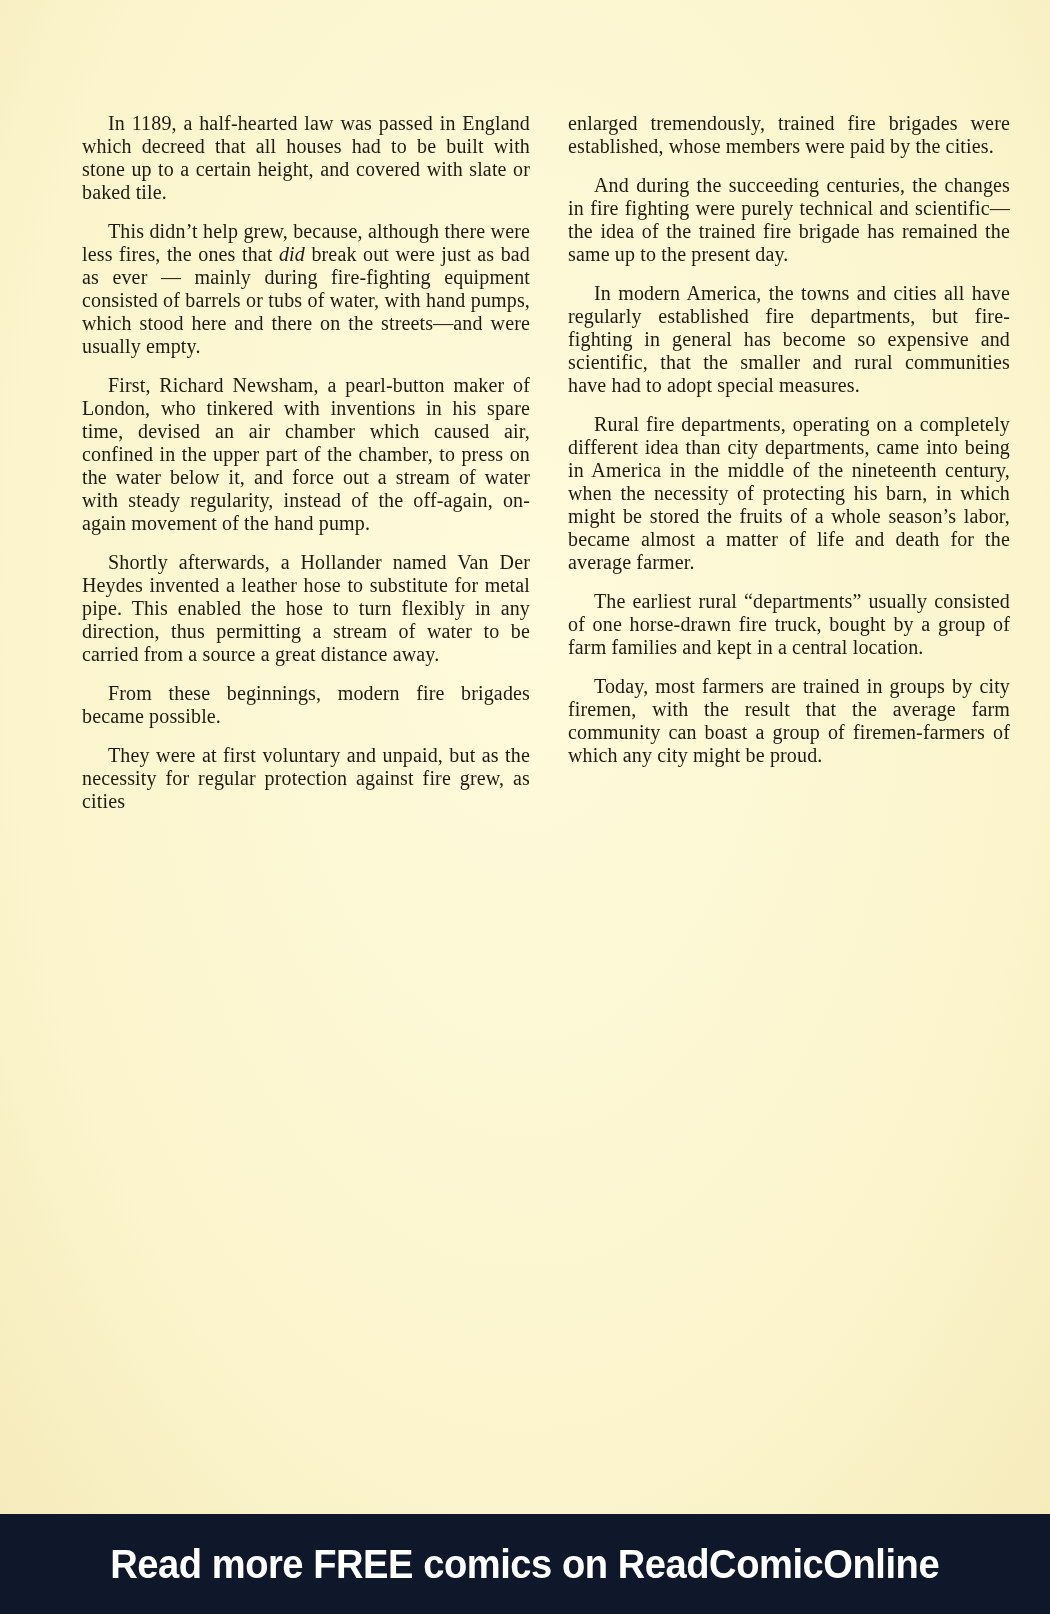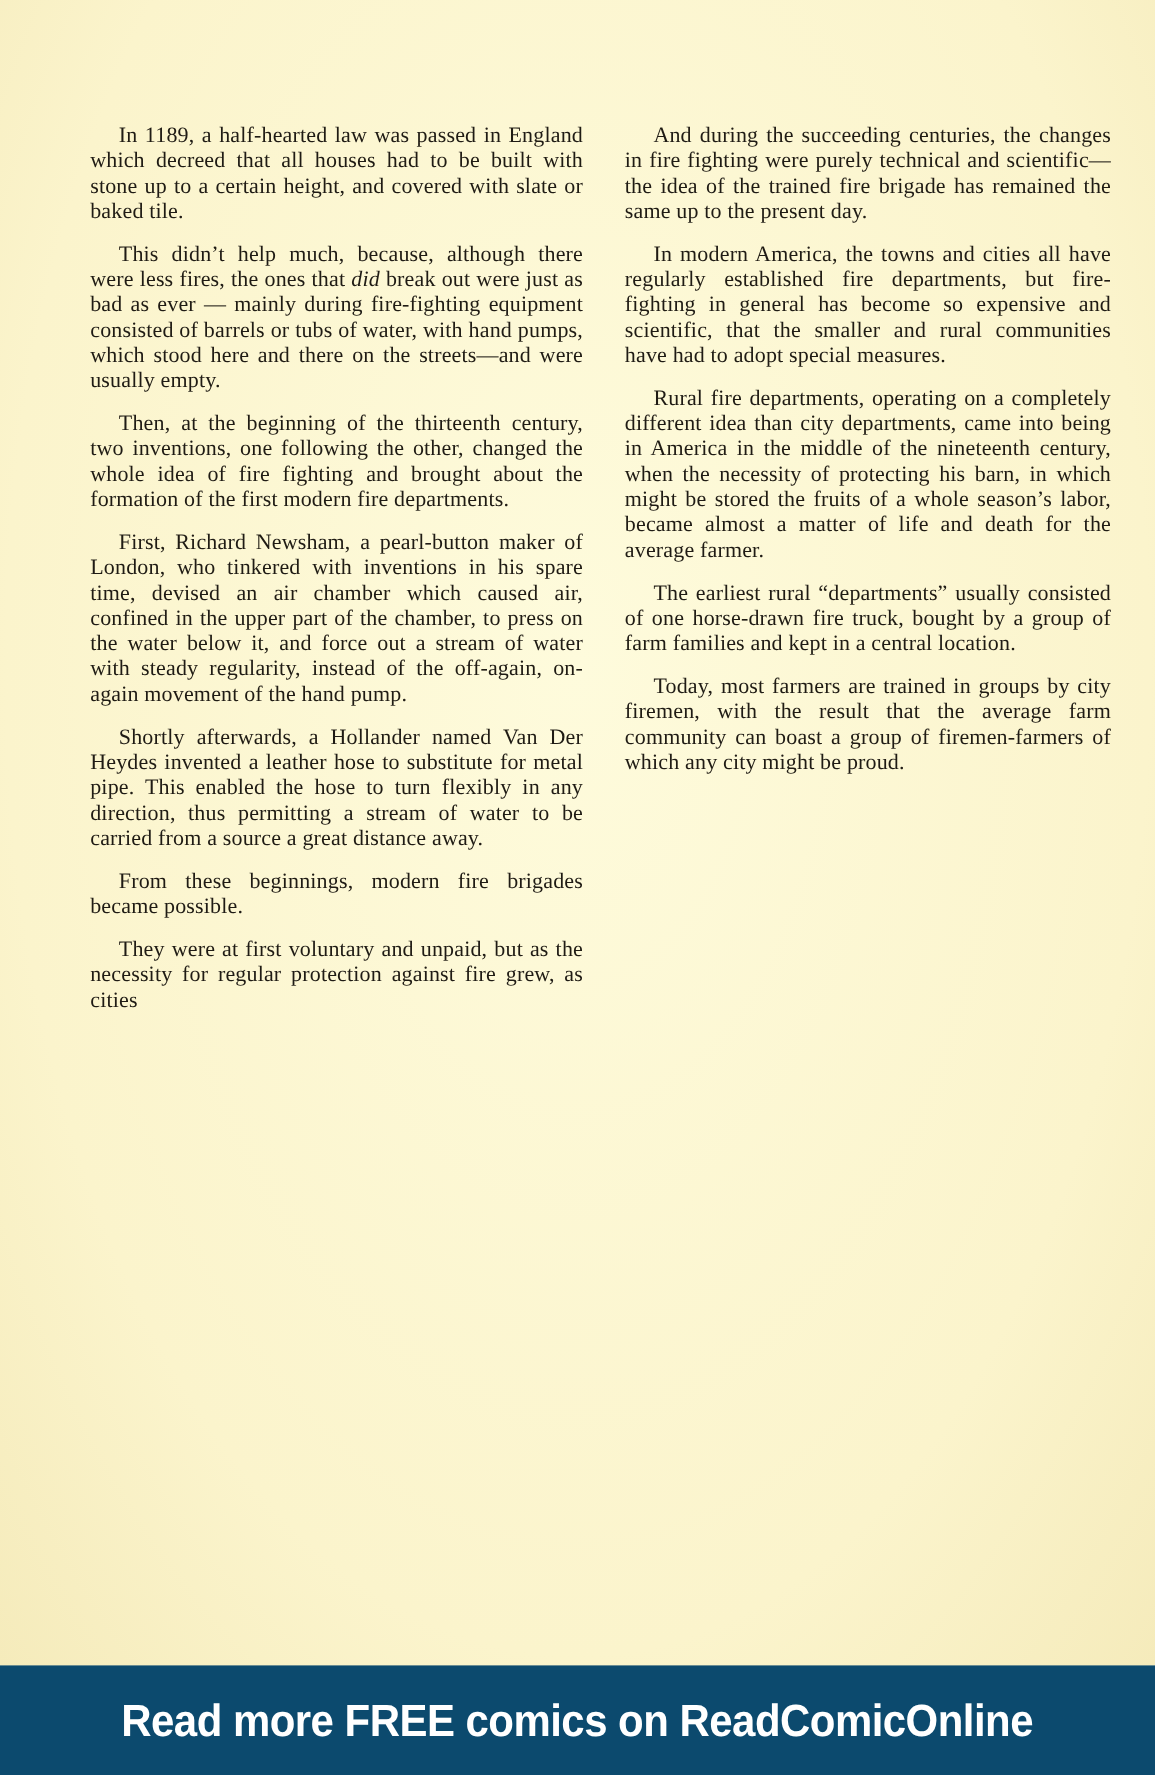--- a/index.html
+++ b/index.html
@@ -24,46 +24,46 @@
     .col.right { left: 568px; width: 442px; }
     .col p {
       margin: 0 0 16px 0;
       text-indent: 26px;
       hyphens: none;
     }
     .col p.cont { text-indent: 0; }
     .col p .it { font-style: italic; }
     .banner {
       position: absolute; left: 0; top: 1514px; width: 1050px; height: 100px;
-      background: #0c4a6e;
+      background: #0f172a;
       display: flex; align-items: center; justify-content: center;
     }
     .banner span {
       color: #fff;
       font-family: "Liberation Sans", "DejaVu Sans", sans-serif;
       font-weight: bold; font-size: 41px;
       letter-spacing: -0.5px;
       transform: scaleX(0.93);
     }
   </style>
 </head>
 <body>
 
 <div class="page">
   <div class="col left">
     <p>In 1189, a half-hearted law was passed in England which decreed that all houses had to be built with stone up to a certain height, and covered with slate or baked tile.</p>
-    <p><span>This didn’t help much, because, although there were less fires, the ones that </span><span class="it">did</span><span> break out were just as bad as ever — mainly during fire-fighting equipment consisted of barrels or tubs of water, with hand pumps, which stood here and there on the streets—and were usually empty.</span></p>
-    <p>Then, at the beginning of the thirteenth century, two inventions, one following the other, changed the whole idea of fire fighting and brought about the formation of the first modern fire departments.</p>
+    <p><span>This didn’t help grew, because, although there were less fires, the ones that </span><span class="it">did</span><span> break out were just as bad as ever — mainly during fire-fighting equipment consisted of barrels or tubs of water, with hand pumps, which stood here and there on the streets—and were usually empty.</span></p>
     <p>First, Richard Newsham, a pearl-button maker of London, who tinkered with inventions in his spare time, devised an air chamber which caused air, confined in the upper part of the chamber, to press on the water below it, and force out a stream of water with steady regularity, instead of the off-again, on-again movement of the hand pump.</p>
     <p>Shortly afterwards, a Hollander named Van Der Heydes invented a leather hose to substitute for metal pipe. This enabled the hose to turn flexibly in any direction, thus permitting a stream of water to be carried from a source a great distance away.</p>
     <p>From these beginnings, modern fire brigades became possible.</p>
     <p>They were at first voluntary and unpaid, but as the necessity for regular protection against fire grew, as cities</p>
   </div>
 
   <div class="col right">
+    <p class="cont">enlarged tremendously, trained fire brigades were established, whose members were paid by the cities.</p>
     <p>And during the succeeding centuries, the changes in fire fighting were purely technical and scientific—the idea of the trained fire brigade has remained the same up to the present day.</p>
     <p>In modern America, the towns and cities all have regularly established fire departments, but fire-fighting in general has become so expensive and scientific, that the smaller and rural communities have had to adopt special measures.</p>
     <p>Rural fire departments, operating on a completely different idea than city departments, came into being in America in the middle of the nineteenth century, when the necessity of protecting his barn, in which might be stored the fruits of a whole season’s labor, became almost a matter of life and death for the average farmer.</p>
     <p>The earliest rural “departments” usually consisted of one horse-drawn fire truck, bought by a group of farm families and kept in a central location.</p>
     <p>Today, most farmers are trained in groups by city firemen, with the result that the average farm community can boast a group of firemen-farmers of which any city might be proud.</p>
   </div>
 </div>
 
 <div class="banner">
   <span>Read more FREE comics on ReadComicOnline</span>

